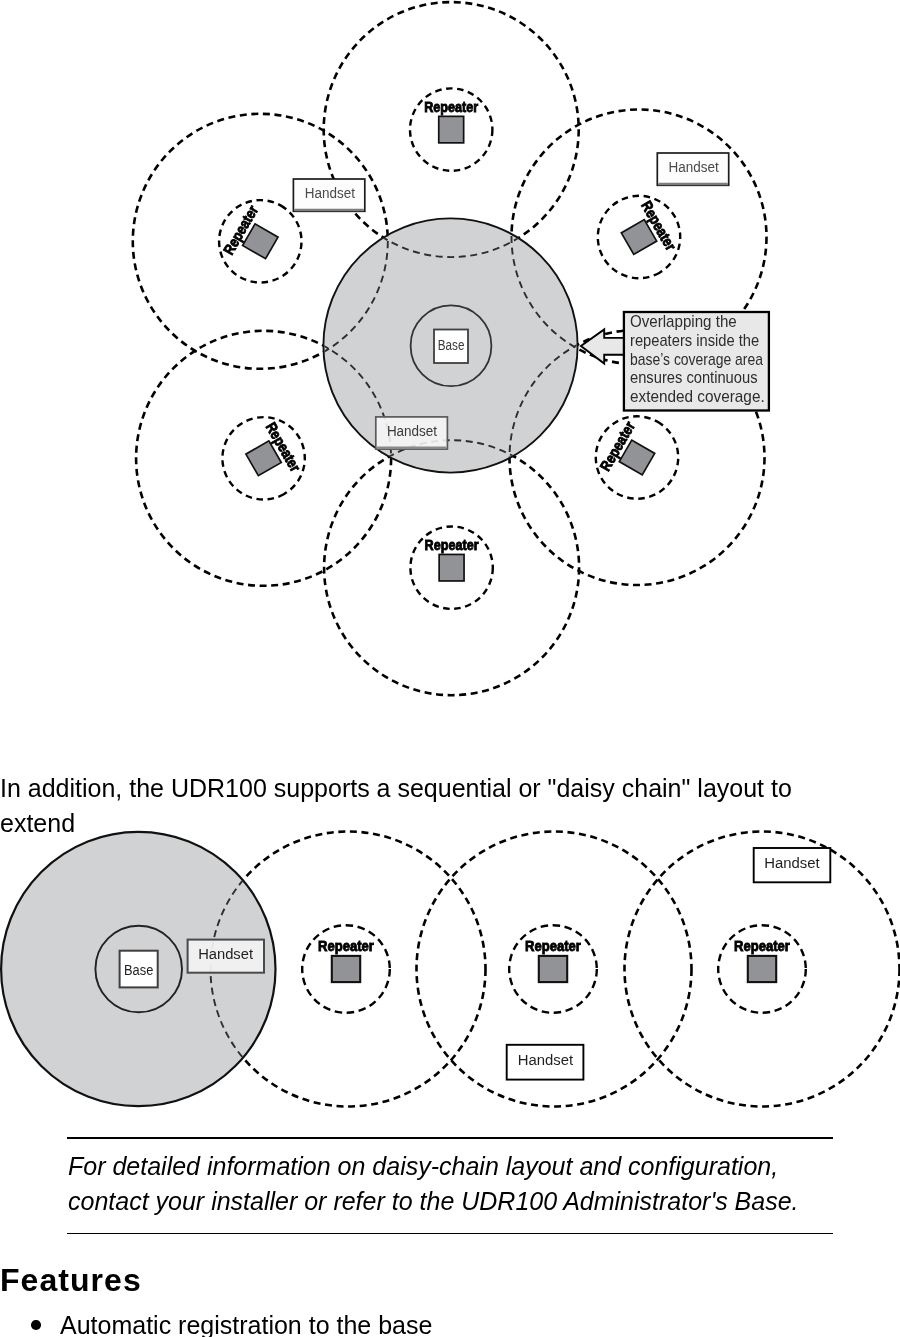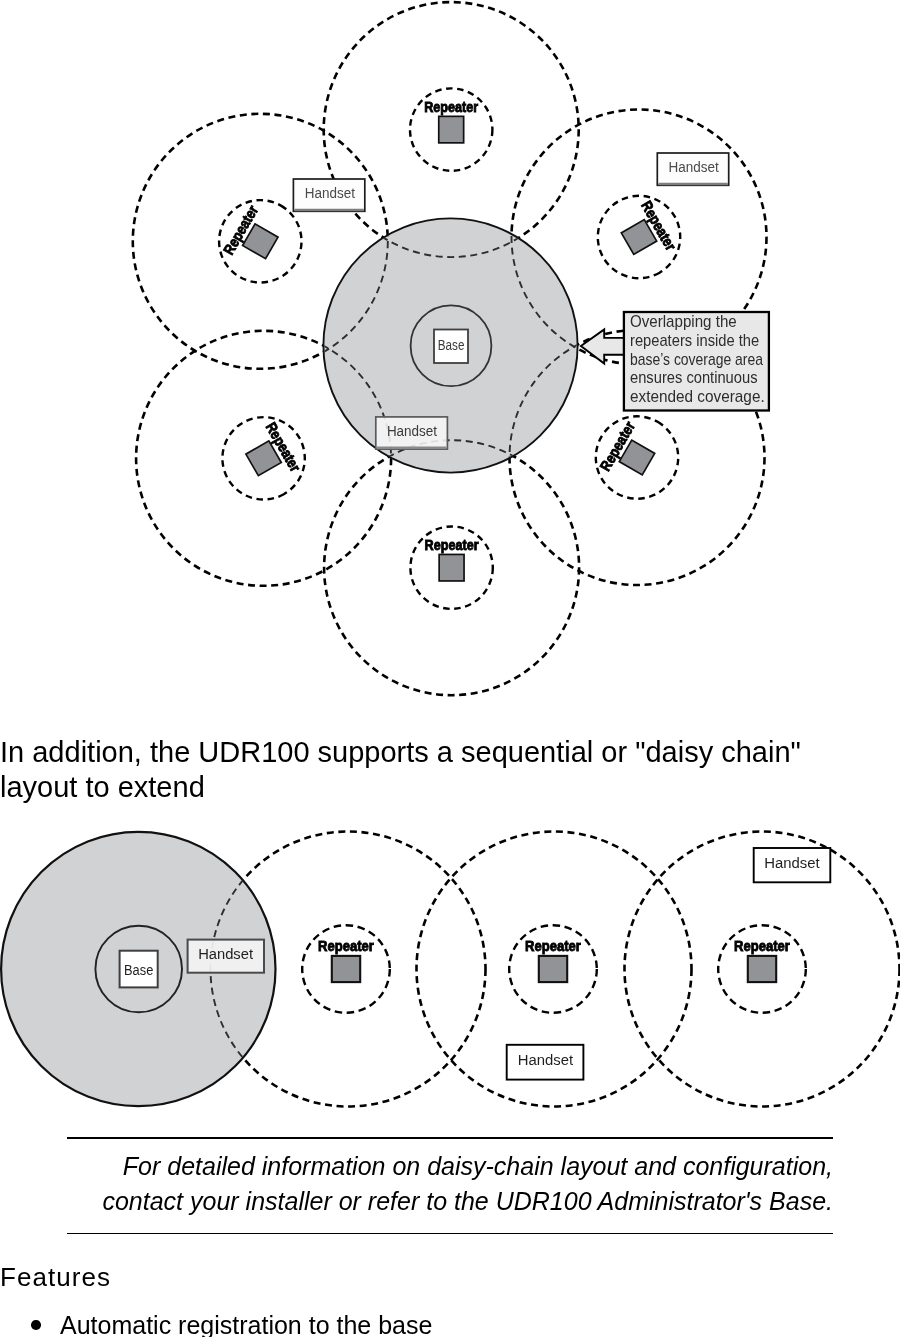--- a/index.html
+++ b/index.html
@@ -2,24 +2,24 @@
 <html><head>
 <meta charset="utf-8">
 <title>UDR100 Coverage</title>
 <style>
   html,body{margin:0;padding:0;background:#fff;}
   body{width:900px;height:1337px;position:relative;font-family:"Liberation Sans",sans-serif;color:#000;overflow:hidden;}
   .page{position:absolute;left:0;top:0;width:872px;height:1337px;}
   svg{display:block;overflow:visible;}
   #starSvg{position:absolute;left:0;top:0;}
   #chainSvg{position:absolute;left:0;top:822px;}
-  .para{position:absolute;font-size:29px;line-height:35.3px;}
+  .para{position:absolute;font-size:25px;line-height:35.3px;margin-top:36px;}
   .rule{position:absolute;background:#000;height:1.6px;}
-  .note{position:absolute;font-style:italic;font-size:25px;line-height:35.4px;text-align:right;}
-  .h2{position:absolute;font-weight:normal;font-size:26px;letter-spacing:1.05px;}
+  .note{position:absolute;font-style:italic;font-size:25px;line-height:35.4px;text-align:left;}
+  .h2{position:absolute;font-weight:bold;font-size:32px;letter-spacing:1.05px;}
   .bul{position:absolute;font-size:25px;}
   .bulmark{display:inline-block;width:9.5px;height:9.5px;border-radius:50%;background:#000;vertical-align:baseline;position:absolute;left:0;top:9.5px;}
   text{font-family:"Liberation Sans",sans-serif;}
   *{-webkit-font-smoothing:antialiased;}
 </style>
 </head>
 <body>
 
 <div class="page">
 

